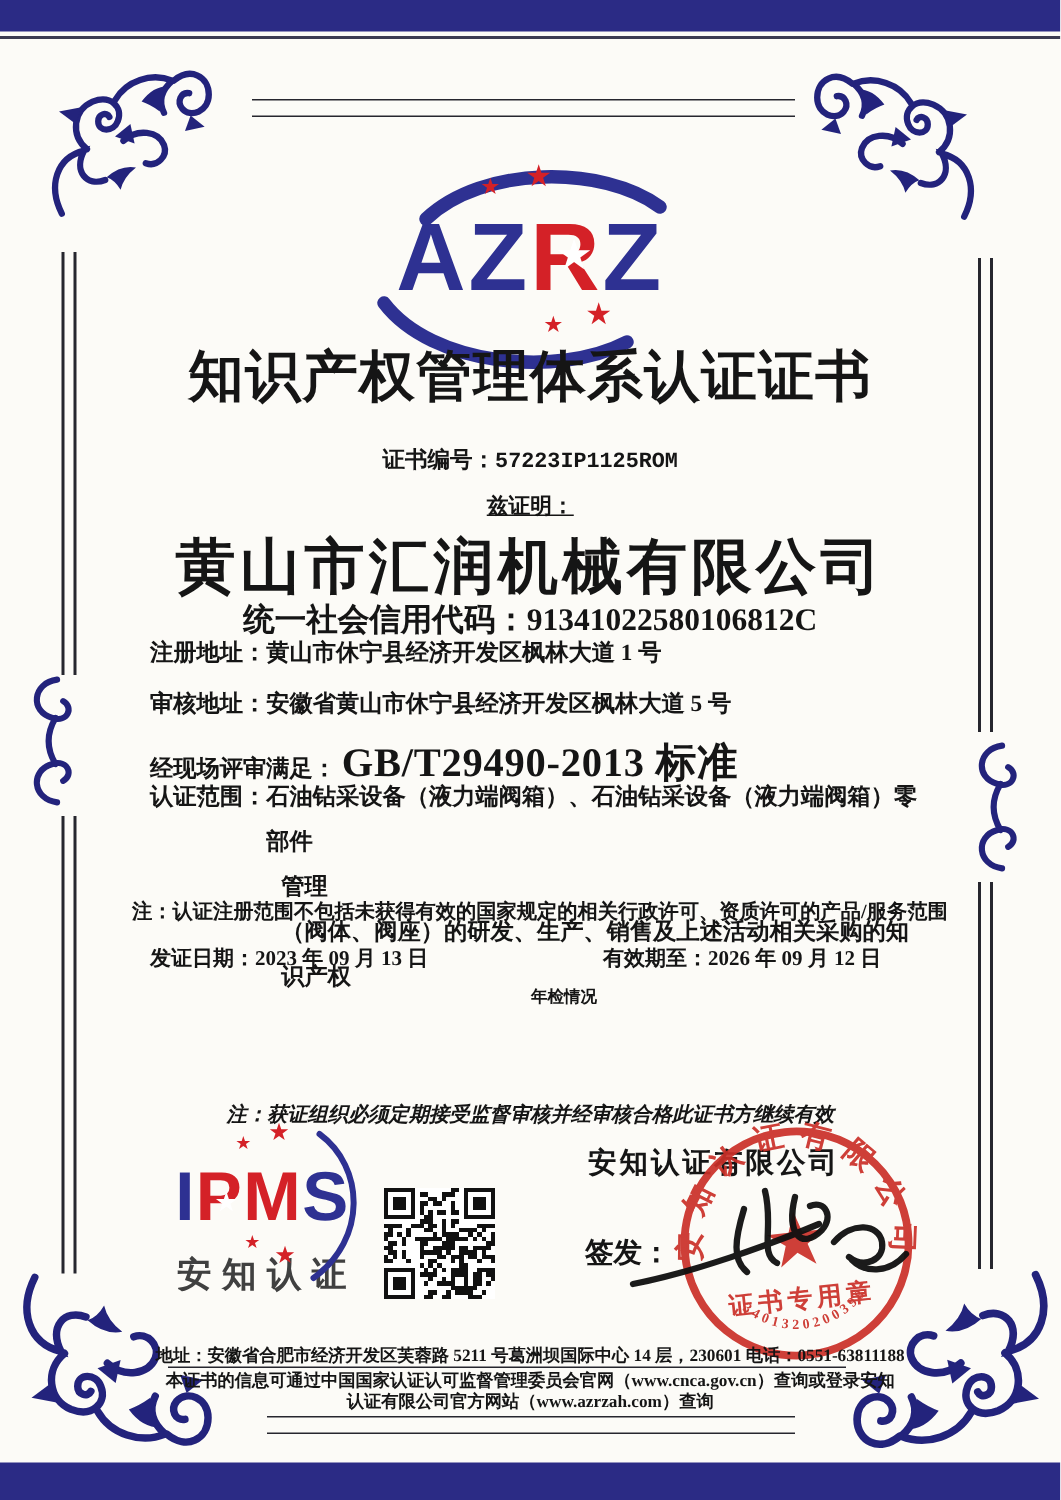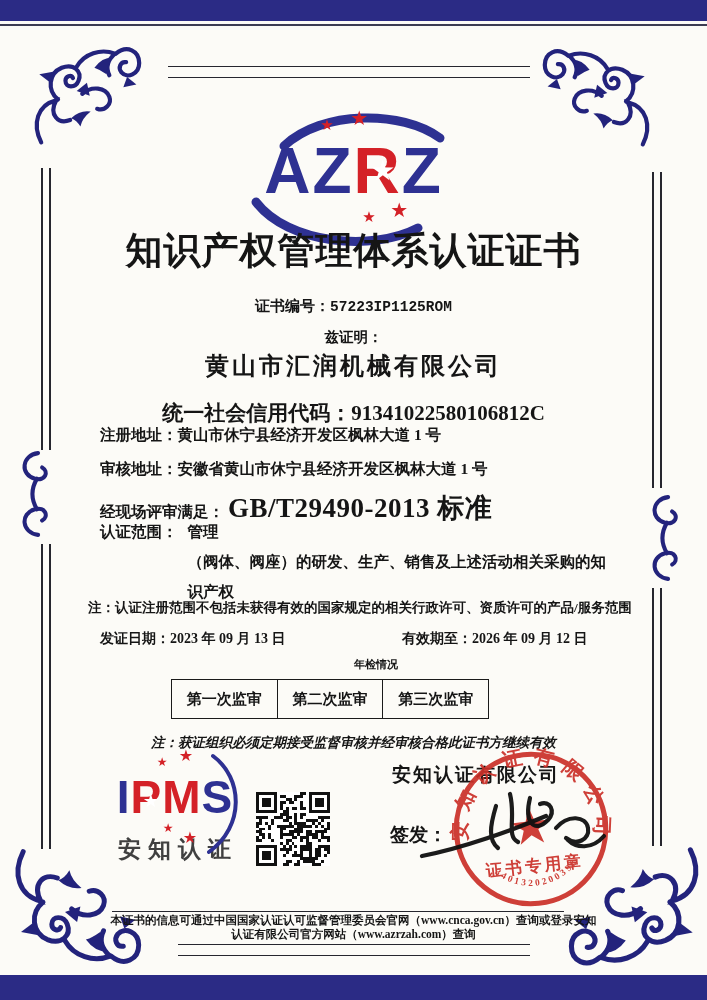--- a/index.html
+++ b/index.html
@@ -17,22 +17,22 @@
   
   .logo-wrap{left:0;top:100px;width:707px;text-align:center;}
   .azrz{position:relative;display:inline-block;line-height:1;padding:34px 30px 30px 30px;}
   .azrz-letters{font:900 64px "Liberation Sans",sans-serif;letter-spacing:2px;color:#2e3192;}
   .azrz-letters .red{color:#d42127;}
   .star{position:absolute;color:#d42127;line-height:1;}
   .star.white{color:#fff;}
   
   .title{top:226px;font-size:37px;letter-spacing:1px;}
   .certline{top:297px;font-size:15px;}
-  .certify{top:328px;font-size:14.5px;}
-  .company{top:350px;font-size:24px;letter-spacing:3px;}
+  .certify{top:328px;font-size:14.5px;text-decoration:underline;}
+  .company{top:350px;font-size:40px;letter-spacing:3px;}
   .credit{top:399px;font-size:21px;}
   .row{left:100px;font-size:15.5px;}
   .standard-big{font-size:27px;font-weight:bold;letter-spacing:.5px;}
   .scope{left:100px;top:517px;width:520px;font-size:15.5px;line-height:30px;display:flex;}
   .scope .lines{flex:1;}
   .scope .indent{padding-left:10px;}
   .note1{left:88px;top:599px;font-size:13.5px;}
   .dates{top:630px;font-size:14px;font-family:Liberation Serif, serif;}
   .insp-title{top:657px;font-size:11px;padding-left:36px;}
   table.insp{position:absolute;left:171px;top:679px;width:318px;height:40px;
@@ -134,48 +134,40 @@
     </div>
   </div>
 
   <div class="abs center b title">知识产权管理体系认证证书</div>
   <div class="abs center b certline"><span>证书编号：</span><span class="mono" style="font-size:14.5px">57223IP1125ROM</span></div>
   <div class="abs center b certify">兹证明：</div>
   <div class="abs center b company">黄山市汇润机械有限公司</div>
   <div class="abs center b credit"><span>统一社会信用代码：</span><span>91341022580106812C</span></div>
 
   <div class="abs b row" style="top:425px"><span>注册地址：</span><span>黄山市休宁县经济开发区枫林大道 1 号</span></div>
-  <div class="abs b row" style="top:459px"><span>审核地址：</span><span>安徽省黄山市休宁县经济开发区枫林大道 1 号</span></div>
+  <div class="abs b row" style="top:459px"><span>审核地址：</span><span>安徽省黄山市休宁县经济开发区枫林大道 5 号</span></div>
 
   <div class="abs b row" style="top:490px"><span>经现场评审满足：</span>
       <span class="standard-big">GB/T29490-2013 标准</span></div>
 
   <div class="abs b scope">
     <span>认证范围：</span>
     <span class="lines">
+      <div>石油钻采设备（液力端阀箱）、石油钻采设备（液力端阀箱）零部件</div>
       <div class="indent">管理</div>
       <div class="indent">（阀体、阀座）的研发、生产、销售及上述活动相关采购的知识产权</div>
     </span>
   </div>
 
   <div class="abs b note1">注：认证注册范围不包括未获得有效的国家规定的相关行政许可、资质许可的产品/服务范围</div>
 
   <div class="abs b dates" style="left:100px"><span>发证日期：</span><span>2023 年 09 月 13 日</span></div>
   <div class="abs b dates" style="left:402px"><span>有效期至：</span><span>2026 年 09 月 12 日</span></div>
 
   <div class="abs center b insp-title" style="width:680px">年检情况</div>
-  <table class="insp">
-    <tbody>
-        <tr>
-      <td>第一次监审</td>
-      <td>第二次监审</td>
-      <td>第三次监审</td>
-    </tr>
-  </tbody>
-    </table>
   <div class="abs center b note2">注：获证组织必须定期接受监督审核并经审核合格此证书方继续有效</div>
 
   <div class="abs ipms">
     <div style="position:relative;display:inline-block;padding:18px 14px 14px 8px;">
       <svg class="abs" style="right:-8px;top:-4px" width="60" height="104" viewBox="0 0 60 104">
         <path d="M18,4 C48,26 50,74 14,100" stroke="#2e3192" stroke-width="4" fill="none" stroke-linecap="round"></path>
       </svg>
       <span class="ipms-letters"><span class="blue">I</span><span class="red">P</span><span class="red">M</span><span class="blue">S</span></span>
       <span class="star white" style="left:34px;top:36px;font-size:18px">★</span>
       <span class="star" style="left:48px;top:0px;font-size:12px">★</span>
@@ -213,19 +205,20 @@
     <g fill="none" stroke="#101010" stroke-width="4.2" stroke-linecap="round" opacity="0.95">
       <path d="M4,80 C45,72 95,54 128,40"></path>
       <path d="M78,30 C72,50 70,64 80,72"></path>
       <path d="M92,18 C98,42 88,60 100,66"></path>
       <path d="M112,22 C106,46 116,58 130,44 C138,35 132,24 122,28"></path>
       <path d="M138,52 C150,38 168,40 170,52 C172,64 158,70 148,62"></path>
       <path d="M150,64 C158,72 174,74 186,60"></path>
     </g>
   </svg>
 
+  <div class="abs center b footer f-addr">地址：安徽省合肥市经济开发区芙蓉路 5211 号葛洲坝国际中心 14 层，230601 电话：0551-63811188</div>
   <div class="abs bline" style="left:112px;top:911px;width:452px"></div>
   <div class="abs center b footer f-info1">本证书的信息可通过中国国家认证认可监督管理委员会官网（www.cnca.gov.cn）查询或登录安知</div>
   <div class="abs center b footer f-info2">认证有限公司官方网站（www.azrzah.com）查询</div>
   <div class="abs bline" style="left:178px;top:944px;width:352px"></div>
   <div class="abs bline" style="left:178px;top:955px;width:352px"></div>
 
 </div>
 
 </body></html>

